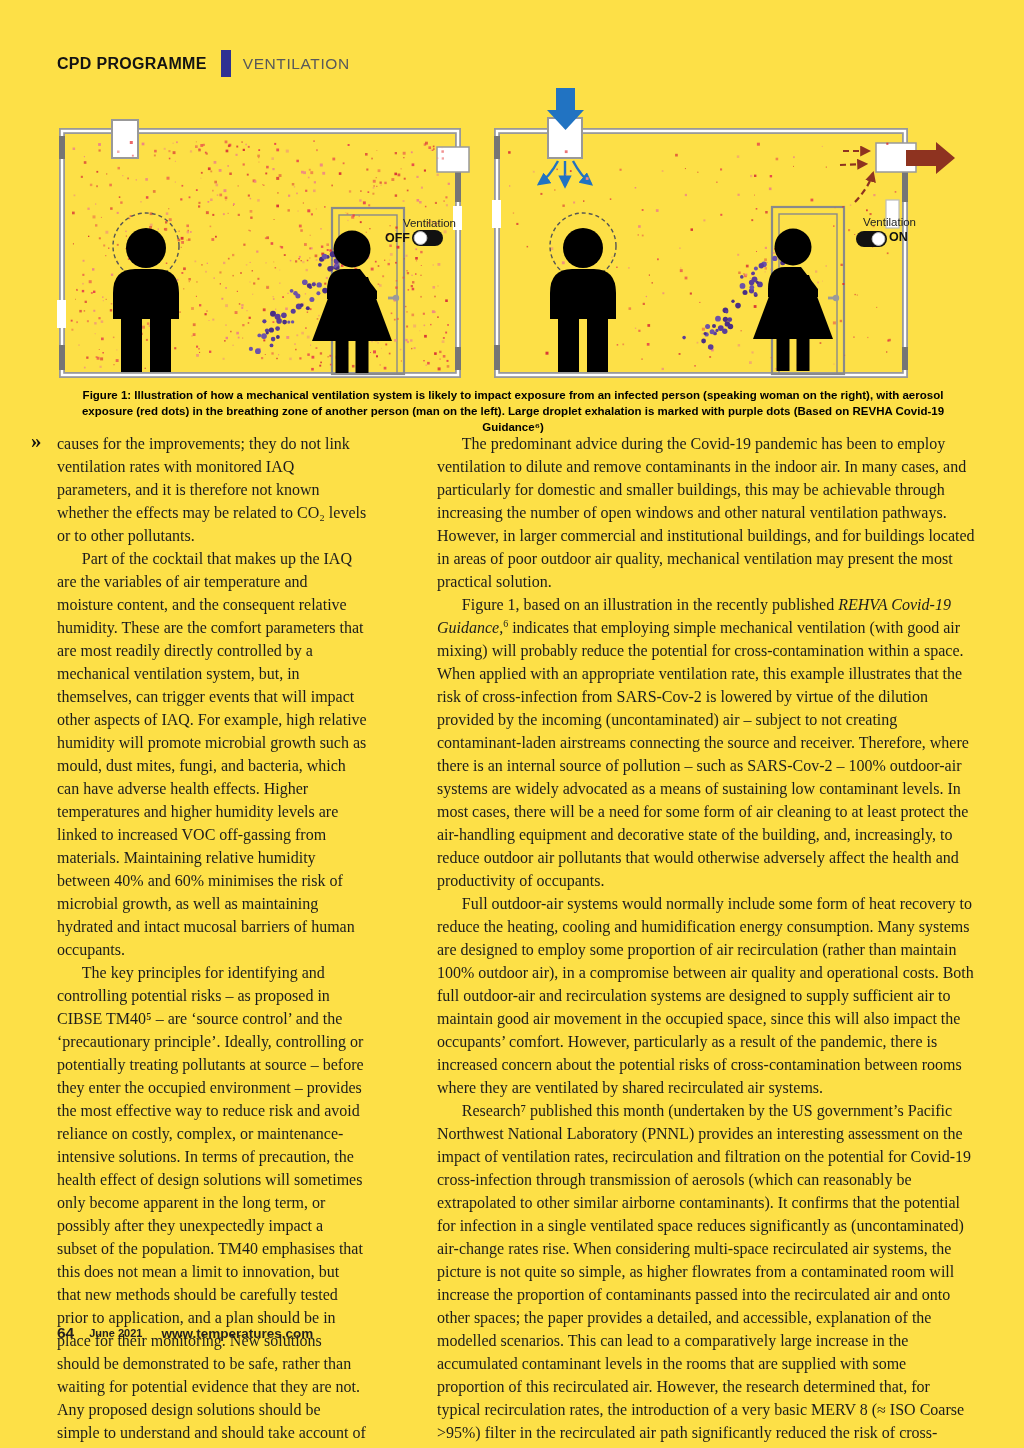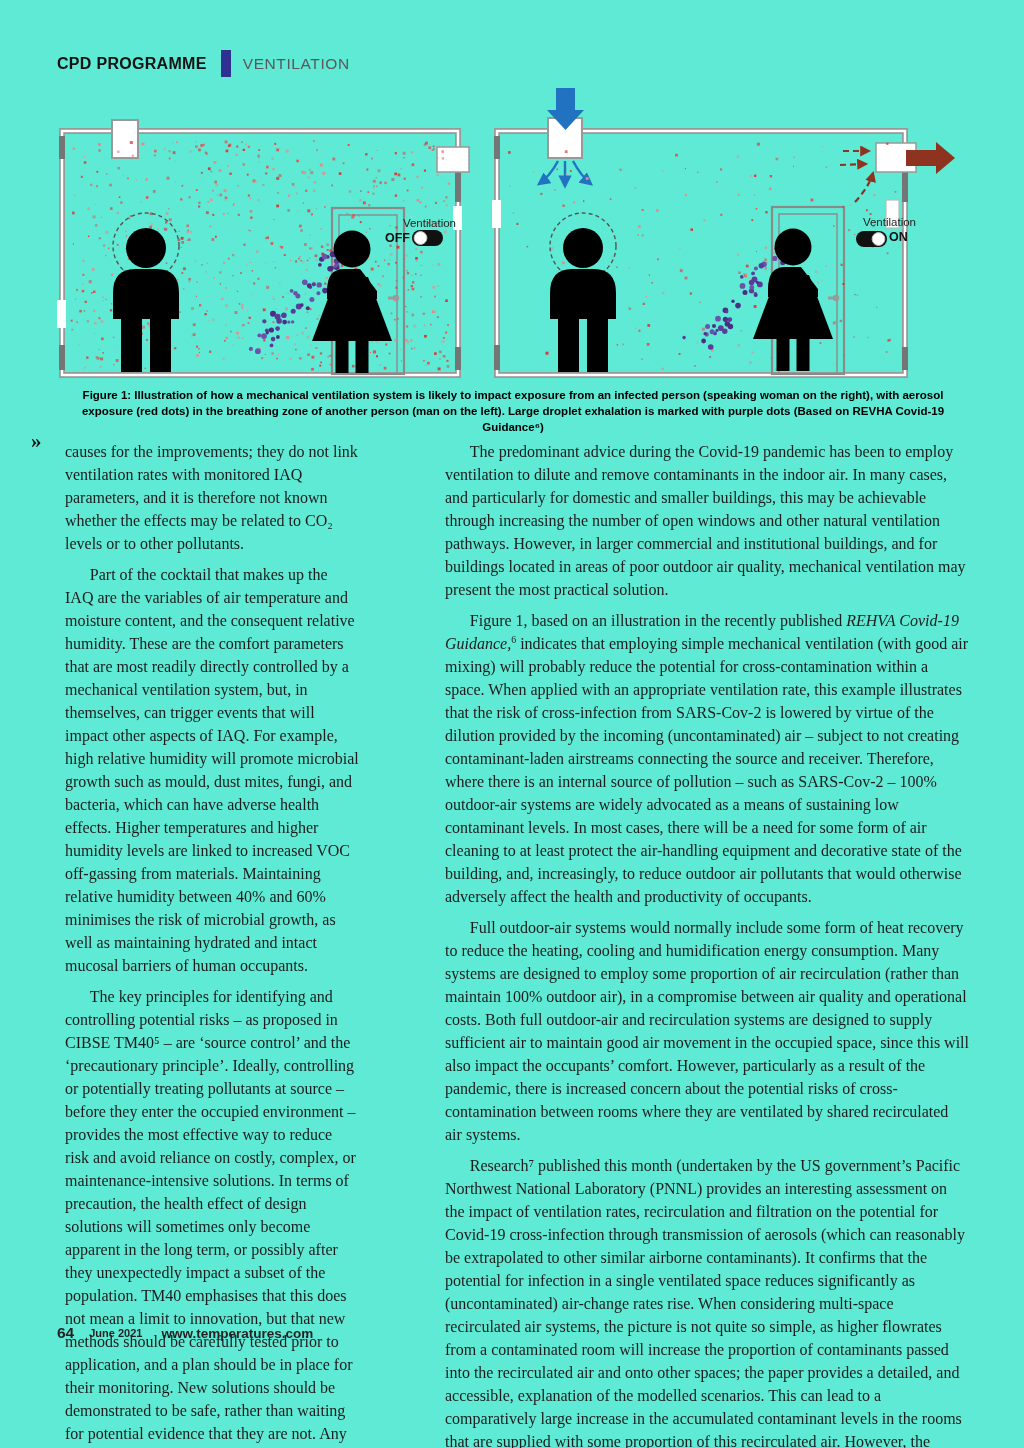--- a/index.html
+++ b/index.html
@@ -1,36 +1,36 @@
 <!DOCTYPE html>
 <html><head>
 <meta charset="utf-8">
 <style>
   html,body{margin:0;padding:0;background:#e8e8e8;}
-  .page{position:relative;width:1024px;height:1448px;background:#5eead4;margin:0 auto;
+  .page{position:relative;width:1024px;height:1448px;background:#fde047;margin:0 auto;
         font-family:"Liberation Serif", serif;color:#1c1c1c;overflow:hidden;}
   
   .header{position:absolute;left:57px;top:50px;display:flex;align-items:center;
           font-family:"Liberation Sans", sans-serif;}
   .kicker{font-size:16px;font-weight:bold;letter-spacing:.3px;color:#131313;}
   .header-bar{width:10px;height:27px;margin:0 12px 0 14px;}
   .section{font-size:15.5px;font-weight:400;color:#58595b;letter-spacing:.6px;}
   
   .figure-svg{position:absolute;left:0;top:80px;}
   .fig-label{font-family:"Liberation Sans", sans-serif;font-size:11.5px;fill:#222;}
   .fig-label-strong{font-family:"Liberation Sans", sans-serif;font-size:12.5px;font-weight:bold;fill:#111;}
   .caption{position:absolute;left:57px;top:387px;width:912px;
            font-family:"Liberation Sans", sans-serif;font-weight:bold;
            font-size:11.5px;line-height:1.4;color:#000;text-align:center;}
   
   .cont-marker{position:absolute;left:31px;top:429px;font-size:21px;font-weight:bold;color:#111;}
   .col{position:absolute;top:432px;font-size:16px;line-height:23px;}
   .col-left{left:57px;width:310px;}
   .col-right{left:437px;width:540px;}
-  .col p{margin:8px;text-indent:1.55em;}
+  .col p{margin:0;text-indent:1.55em;}
   .col p.flush{text-indent:0;}
   .col sup{font-size:.62em;line-height:0;vertical-align:super;}
   .col em{font-style:italic;}
   
   .footer{position:absolute;left:57px;top:1324px;display:flex;align-items:center;
           font-family:"Liberation Sans", sans-serif;font-weight:bold;color:#231f20;}
   .footer .pageno{font-size:15.5px;}
   .footer .issue{font-size:11px;margin-left:15px;}
   .footer .site{font-size:13.5px;margin-left:19px;}
 </style>

